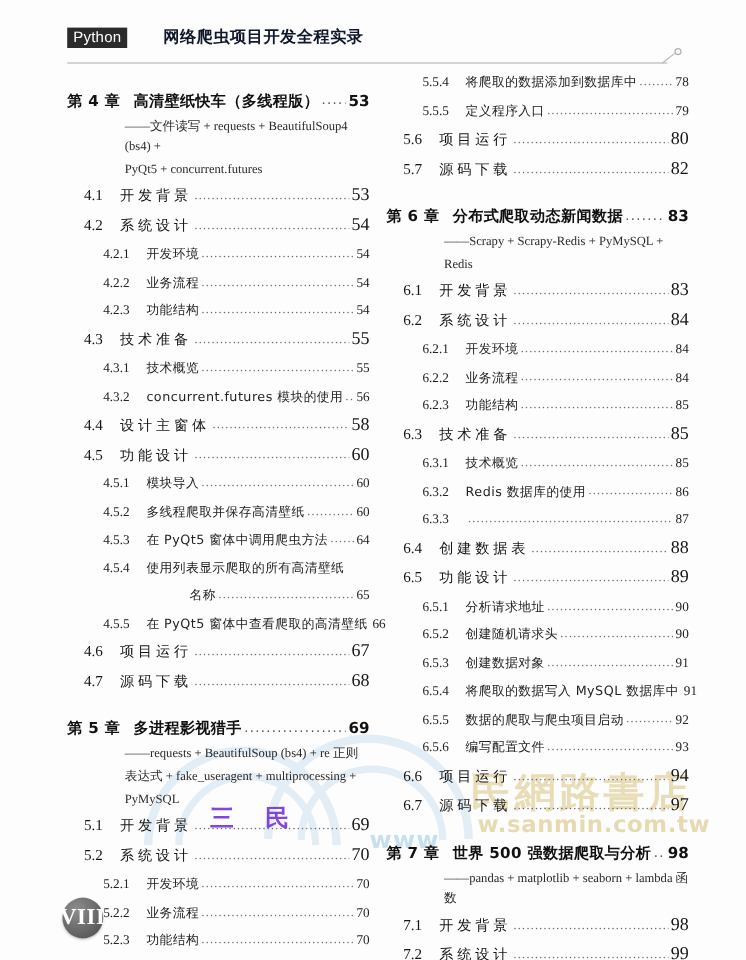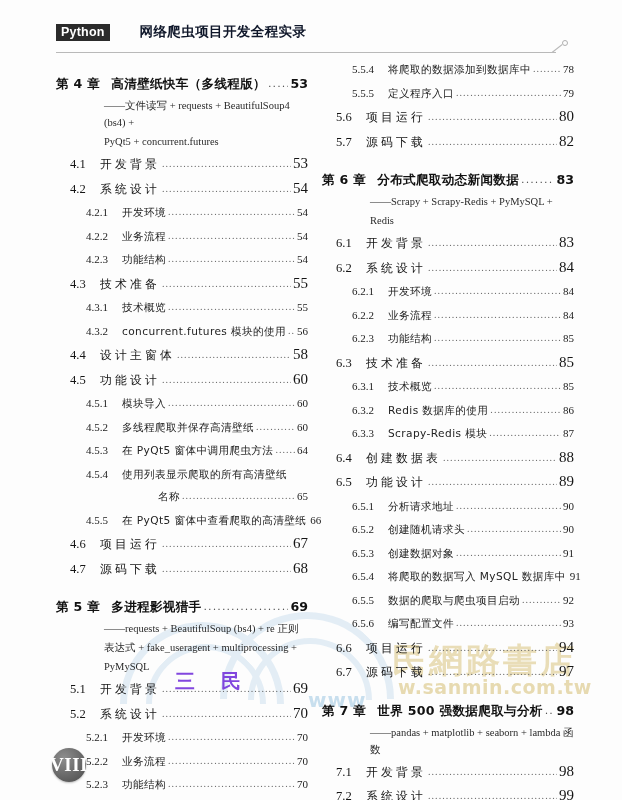--- a/index.html
+++ b/index.html
@@ -45,21 +45,21 @@
     left:398px;top:676px;font-size:19px;color:#e6d9ad;
     font-family:"DejaVu Sans",sans-serif;font-weight:700;letter-spacing:.5px;opacity:.95;
   }
   
   .header{
     position:absolute;left:56px;top:22px;right:40px;height:30px;
   }
   .hdr-tag{
     display:inline-block;background:#2b2b2b;color:#fff;
     font-family:"Liberation Sans","DejaVu Sans",sans-serif;
-    font-size:12.5px;font-weight:700;padding:1px 5px 2px 5px;vertical-align:middle;
+    font-size:12.5px;font-weight:400;padding:1px 5px 2px 5px;vertical-align:middle;
     letter-spacing:.2px;
   }
   .hdr-title{
     display:inline-block;margin-left:6px;vertical-align:middle;
     font-family:"DejaVu Sans",sans-serif;font-weight:700;font-size:13.5px;
     color:#0f172a;letter-spacing:.4px;padding-left:24px;
   }
   .hdr-rule{
     position:absolute;left:56px;top:52px;width:500px;height:1px;background:#b9b9b9;
   }
@@ -393,21 +393,20 @@
         <span class="pg">85</span>
       </div>
       <div class="row lv2">
         <span class="num">6.3.2</span>
         <span class="txt">Redis 数据库的使用</span>
         <span class="leader">............................................................................................................................................................................................................................</span>
         <span class="pg">86</span>
       </div>
       <div class="row lv2">
         <span class="num">6.3.3</span>
-        <span class="txt">Scrapy-Redis 模块</span>
         <span class="leader">............................................................................................................................................................................................................................</span>
         <span class="pg">87</span>
       </div>
       <div class="row lv1">
         <span class="num">6.4</span>
         <span class="txt">创建数据表</span>
         <span class="leader">............................................................................................................................................................................................................................</span>
         <span class="pg">88</span>
       </div>
       <div class="row lv1">

